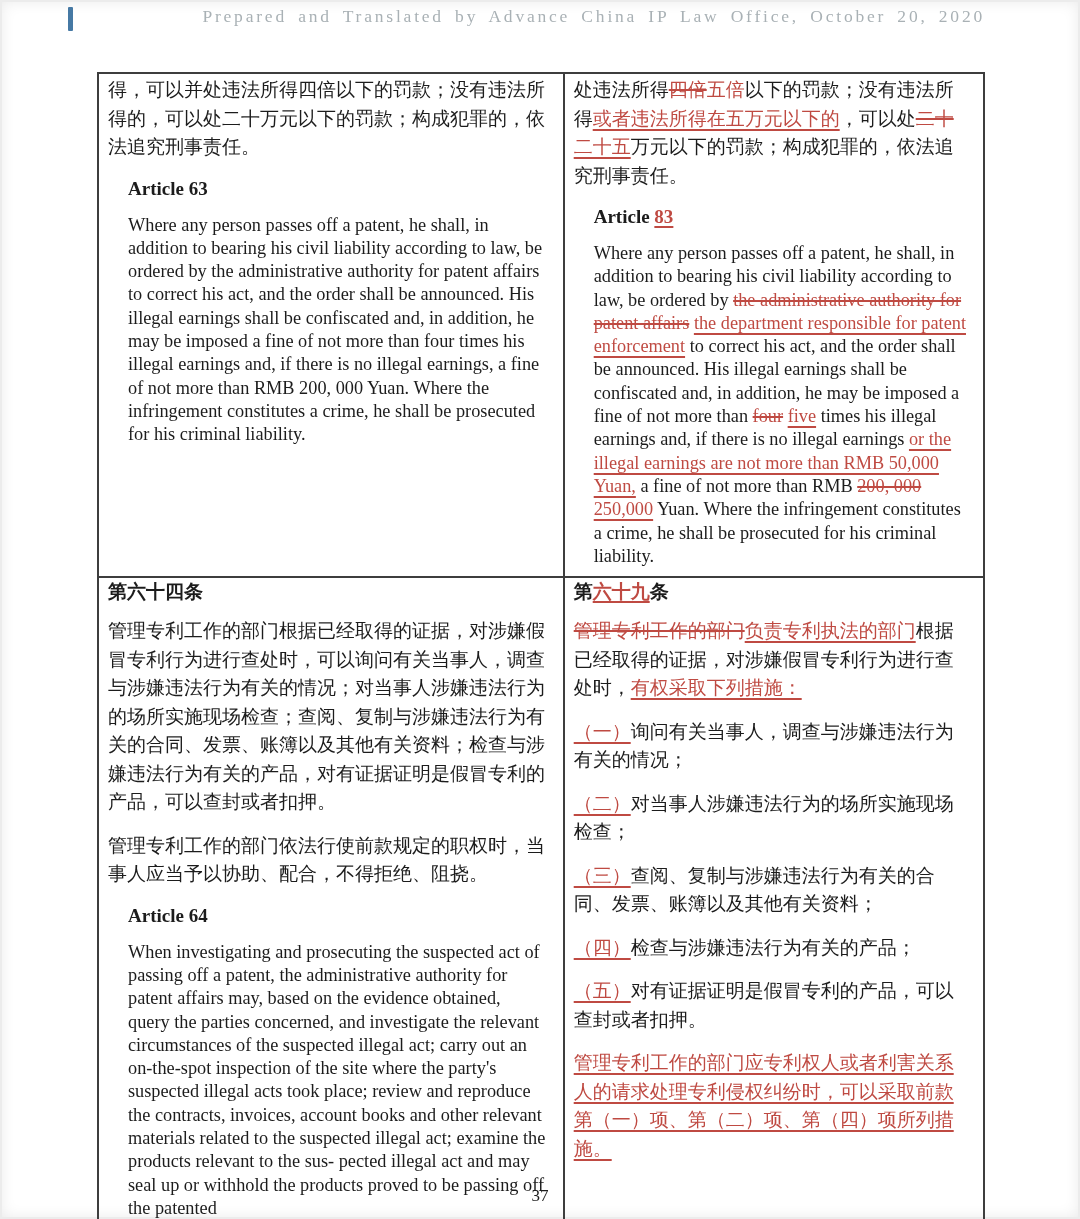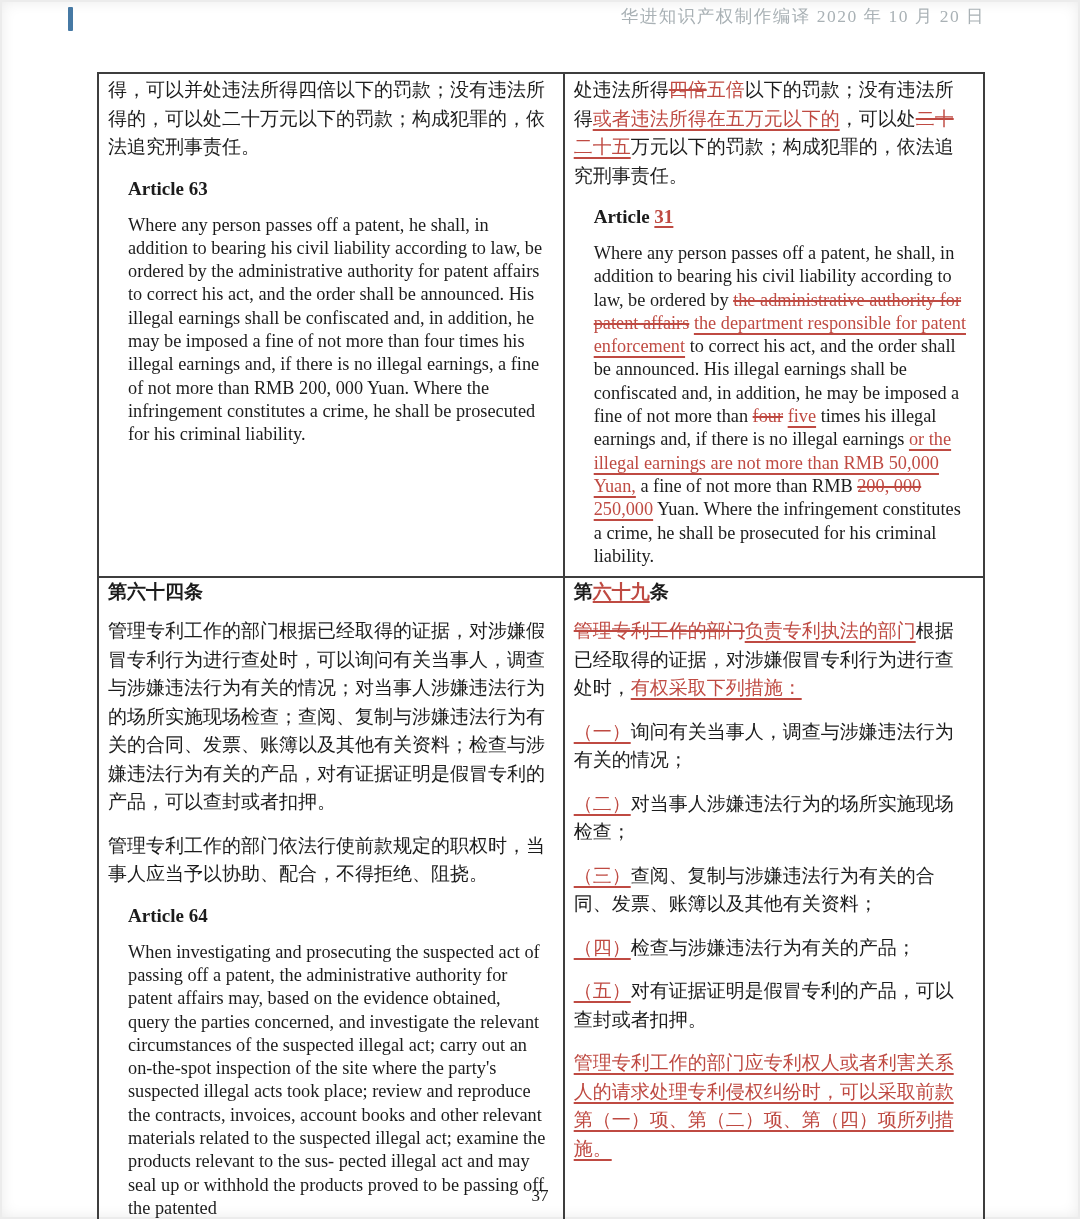--- a/index.html
+++ b/index.html
@@ -67,34 +67,34 @@
   }
 </style>
 </head>
 <body>
 
 <div class="page-frame"></div>
 
 <div class="accent-bar"></div>
 
 <div class="doc-header">
-  <div class="line2">华进知识产权制作编译 2020 年 10 月 20 日</div>
+  <div class="line1">Prepared and Translated by Advance China IP Law Office, October 20, 2020</div>
 </div>
 
 <table class="doc-table">
   <tbody>
     <tr class="row-1">
       <td class="col-left">
           <p class="para zh"><span class="run-n">得，可以并处违法所得四倍以下的罚款；没有违法所得的，可以处二十万元以下的罚款；构成犯罪的，依法追究刑事责任。</span></p>
           <p class="para en h"><span class="run-b">Article 63</span></p>
           <p class="para en"><span class="run-n">Where any person passes off a patent, he shall, in addition to bearing his civil liability according to law, be ordered by the administrative authority for patent affairs to correct his act, and the order shall be announced. His illegal earnings shall be confiscated and, in addition, he may be imposed a fine of not more than four times his illegal earnings and, if there is no illegal earnings, a fine of not more than RMB 200, 000 Yuan. Where the infringement constitutes a crime, he shall be prosecuted for his criminal liability.</span></p>
         </td>
       <td class="col-right">
           <p class="para zh"><span class="run-n">处违法所得</span><span class="run-d">四倍</span><span class="run-r">五倍</span><span class="run-n">以下的罚款；没有违法所得</span><span class="run-i">或者违法所得在五万元以下的</span><span class="run-n">，可以处</span><span class="run-d">二十</span><span class="run-i">二十五</span><span class="run-n">万元以下的罚款；构成犯罪的，依法追究刑事责任。</span></p>
-          <p class="para en h"><span class="run-b">Article </span><span class="run-bi">31</span></p>
+          <p class="para en h"><span class="run-b">Article </span><span class="run-bi">83</span></p>
           <p class="para en"><span class="run-n">Where any person passes off a patent, he shall, in addition to bearing his civil liability according to law, be ordered by </span><span class="run-d">the administrative authority for patent affairs</span><span class="run-n"> </span><span class="run-i">the department responsible for patent enforcement</span><span class="run-n"> to correct his act, and the order shall be announced. His illegal earnings shall be confiscated and, in addition, he may be imposed a fine of not more than </span><span class="run-d">four</span><span class="run-n"> </span><span class="run-i">five</span><span class="run-n"> times his illegal earnings and, if there is no illegal earnings </span><span class="run-i">or the illegal earnings are not more than RMB 50,000 Yuan,</span><span class="run-n"> a fine of not more than RMB </span><span class="run-d">200, 000</span><span class="run-n"> </span><span class="run-i">250,000</span><span class="run-n"> Yuan. Where the infringement constitutes a crime, he shall be prosecuted for his criminal liability.</span></p>
         </td>
     </tr>
     <tr class="row-2">
       <td class="col-left">
           <p class="para zh h"><span class="run-b">第六十四条</span></p>
           <p class="para zh"><span class="run-n">管理专利工作的部门根据已经取得的证据，对涉嫌假冒专利行为进行查处时，可以询问有关当事人，调查与涉嫌违法行为有关的情况；对当事人涉嫌违法行为的场所实施现场检查；查阅、复制与涉嫌违法行为有关的合同、发票、账簿以及其他有关资料；检查与涉嫌违法行为有关的产品，对有证据证明是假冒专利的产品，可以查封或者扣押。</span></p>
           <p class="para zh"><span class="run-n">管理专利工作的部门依法行使前款规定的职权时，当事人应当予以协助、配合，不得拒绝、阻挠。</span></p>
           <p class="para en h"><span class="run-b">Article 64</span></p>
           <p class="para en"><span class="run-n">When investigating and prosecuting the suspected act of passing off a patent, the administrative authority for patent affairs may, based on the evidence obtained, query the parties concerned, and investigate the relevant circumstances of the suspected illegal act; carry out an on-the-spot inspection of the site where the party's suspected illegal acts took place; review and reproduce the contracts, invoices, account books and other relevant materials related to the suspected illegal act; examine the products relevant to the sus- pected illegal act and may seal up or withhold the products proved to be passing off the patented</span></p>

